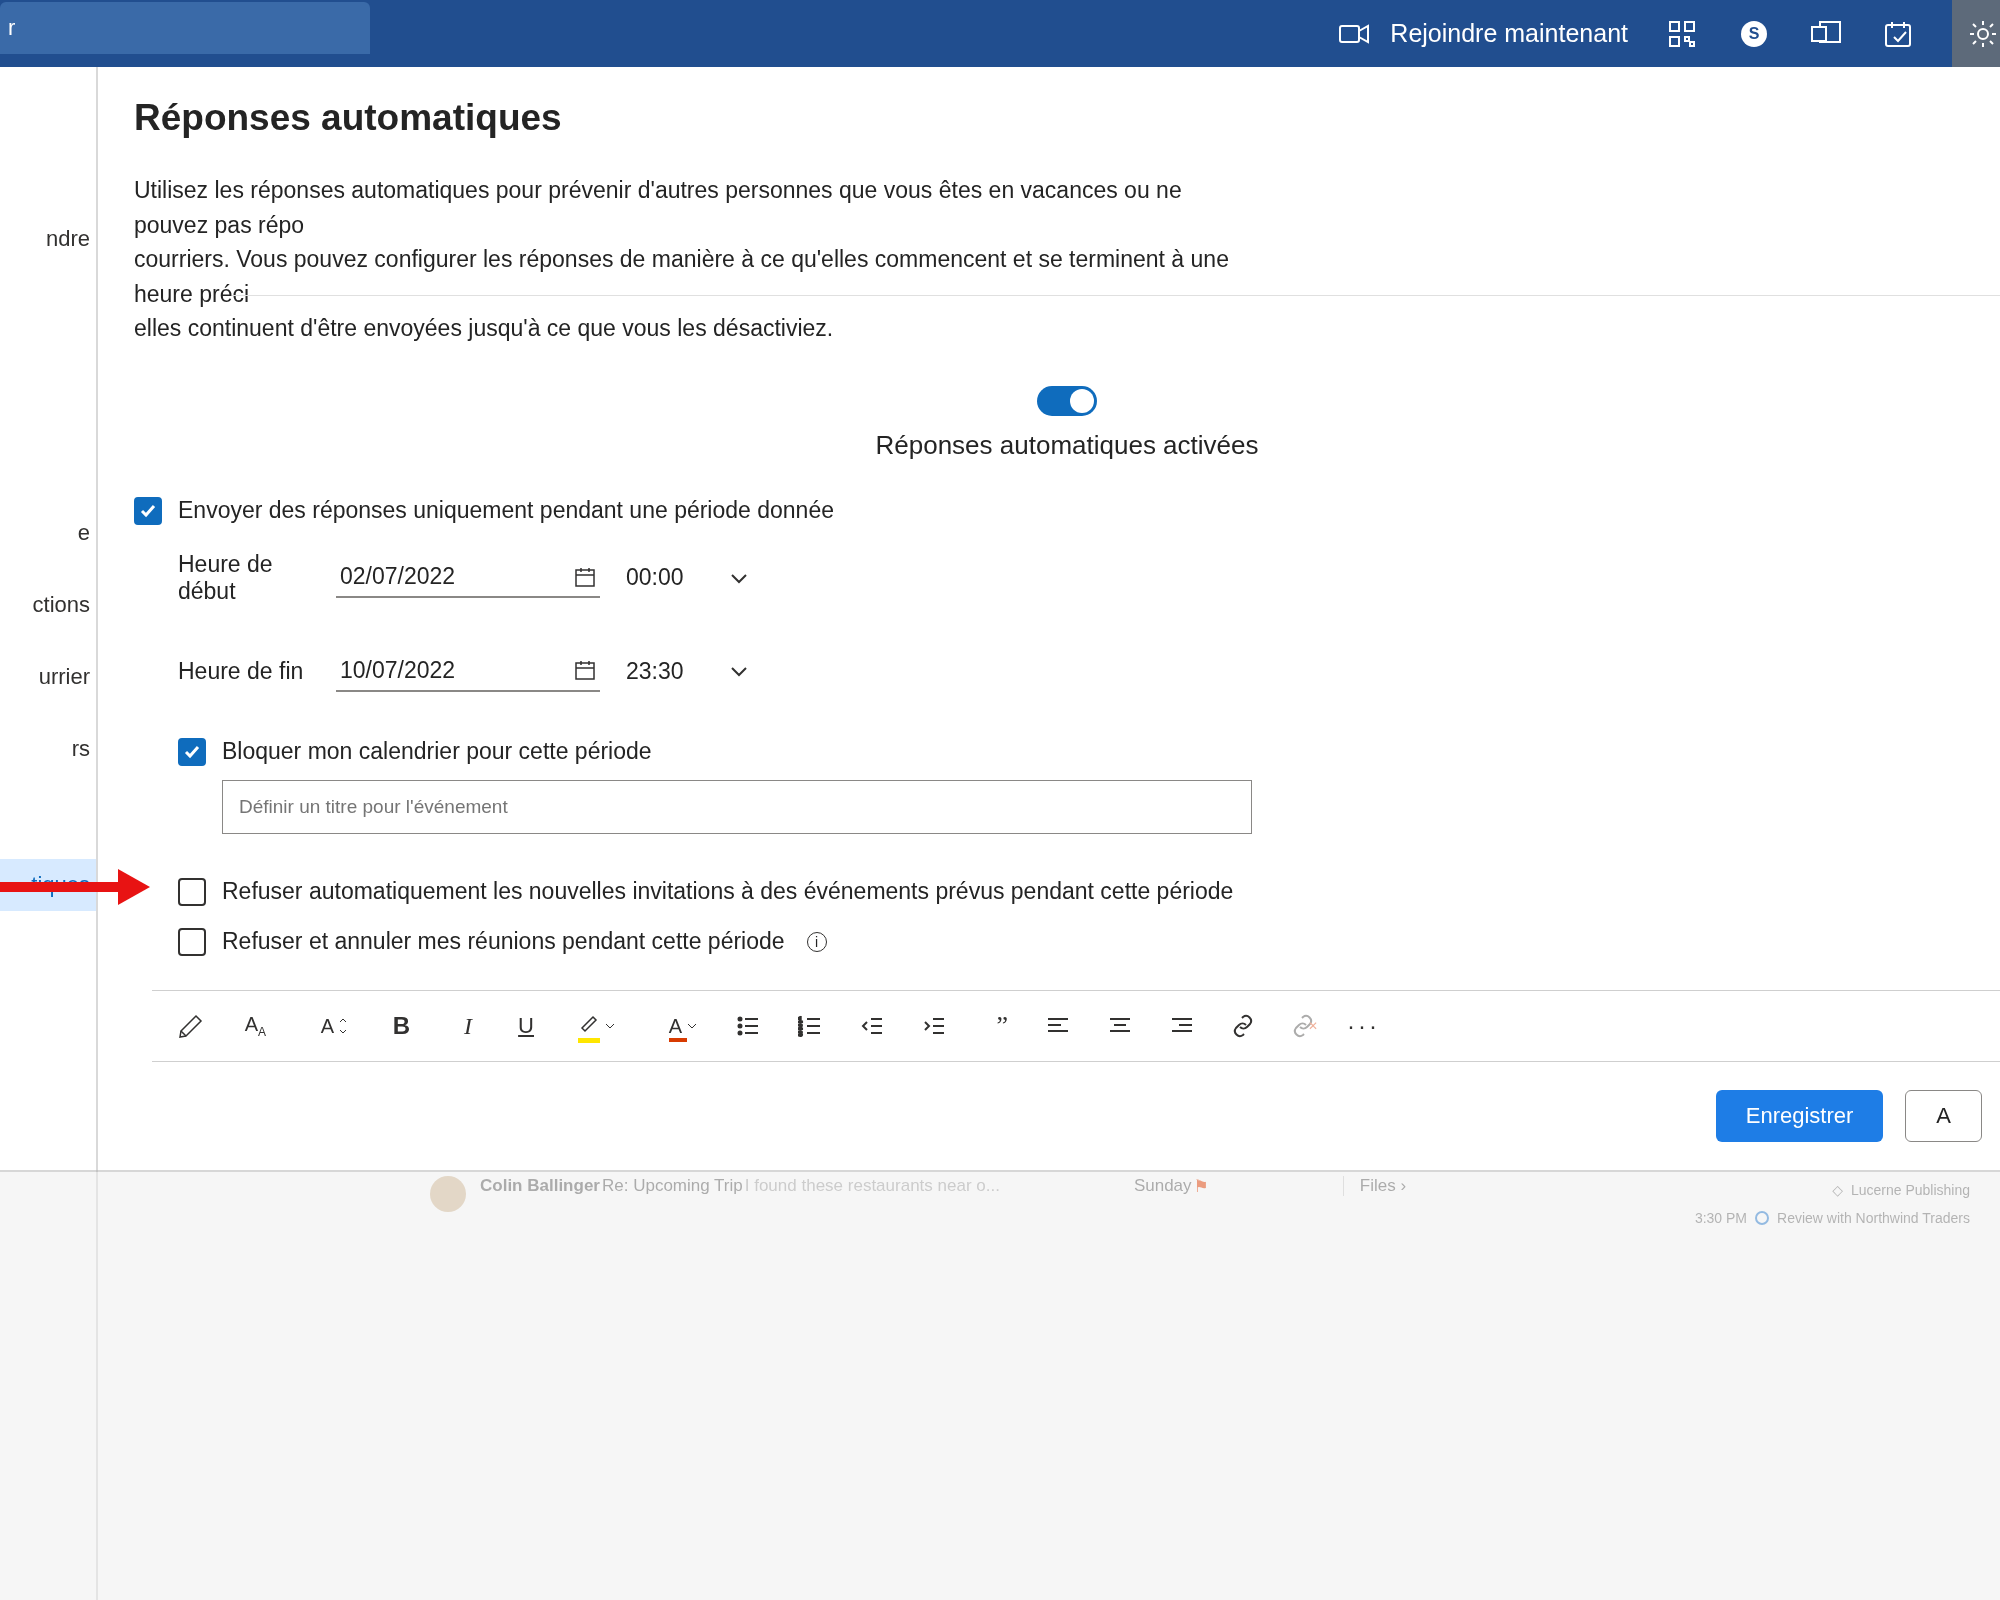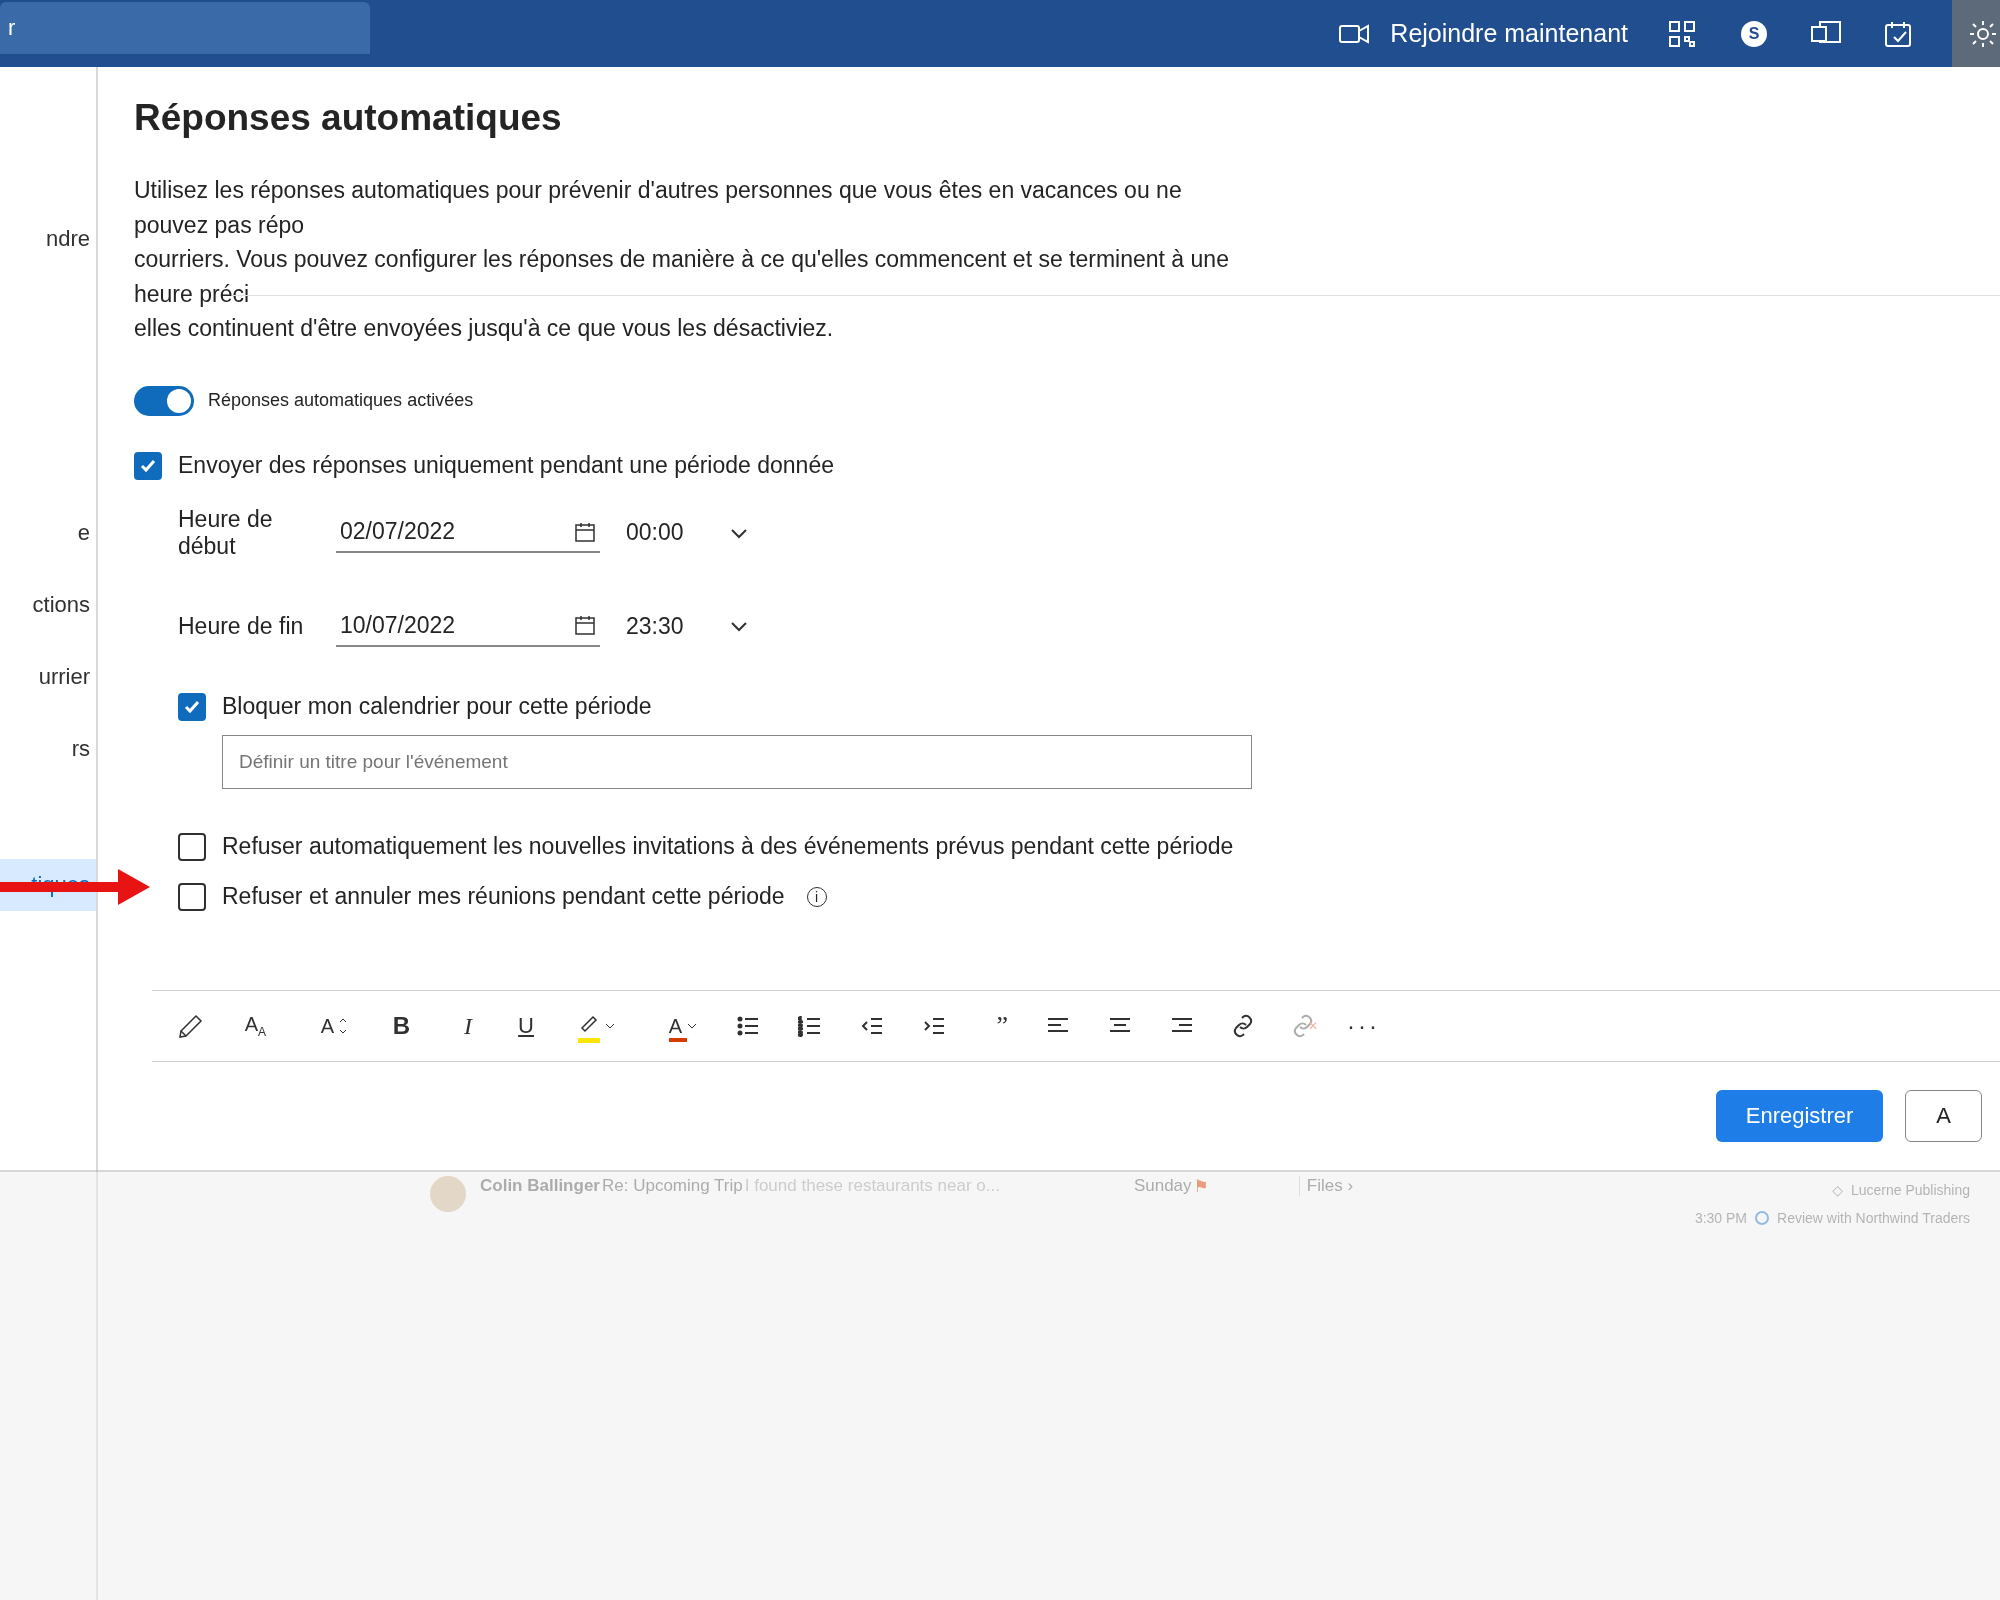--- a/index.html
+++ b/index.html
@@ -46,21 +46,21 @@
   
   .main {
     position: absolute; left: 98px; right: 0; top: 67px; bottom: 0;
     padding: 30px 0 0 36px; color: #242424;
   }
   h1 { font-size: 37px; font-weight: 600; margin-bottom: 34px; }
   .divider { position: absolute; left: 134px; right: 0; top: 228px; height: 1px; background: #e0e0e0; }
   .intro { font-size: 23px; line-height: 1.5; max-width: 1120px; margin-top: 18px; }
 
   
-  .toggle-row { display: flex; align-items: center; gap: 14px; margin-top: 40px; font-size: 18px; }
+  .toggle-row { display: flex; align-items: center; gap: 14px; margin-top: 40px; font-size: 26px; flex-direction: column; }
   .toggle {
     width: 60px; height: 30px; border-radius: 999px; background: #0f6cbd; position: relative; cursor: pointer;
   }
   .toggle::after {
     content: ""; position: absolute; right: 3px; top: 3px; width: 24px; height: 24px;
     background: #fff; border-radius: 50%;
   }
 
   
   .check-row { display: flex; align-items: center; gap: 16px; margin-top: 36px; font-size: 23px; }
@@ -426,21 +426,21 @@
     <div class="avatar"></div>
     <div class="col">
       <span style="font-weight:600">Colin Ballinger</span>
       <span>Re: Upcoming Trip</span>
       <span style="color:#9a9a9a">I found these restaurants near o...</span>
     </div>
     <div style="margin-left:120px" class="col">
       <span>Sunday</span>
       <span style="color:#d83b01">⚑</span>
     </div>
-    <div style="margin-left:76px;border-left:1px solid #c0c0c0;padding-left:7px">
+    <div style="margin-left:120px;border-left:1px solid #c0c0c0;padding-left:16px">
       <span>Files</span> ›
     </div>
   </div>
   <div class="right-col">
     <div class="badge">
       <span>◇</span>
         <span>Lucerne Publishing</span>
     </div>
     <div class="badge">
       <span>3:30 PM</span>

